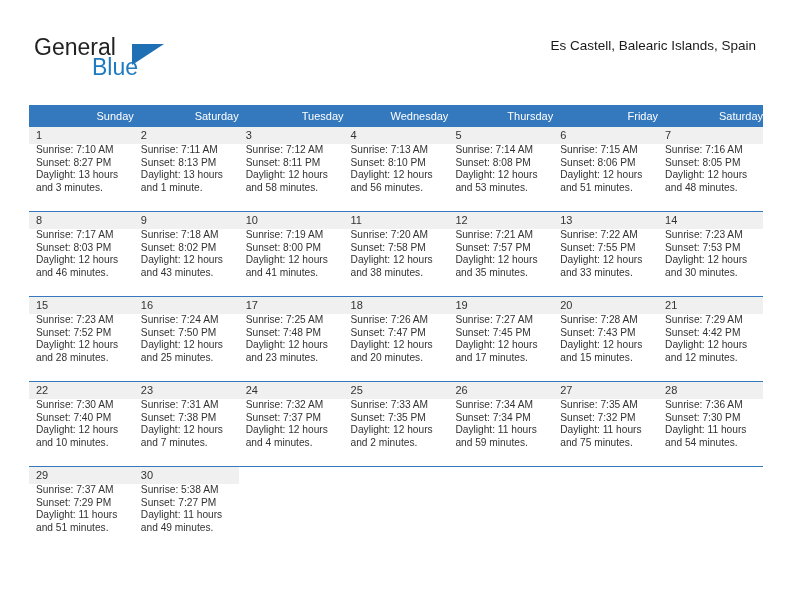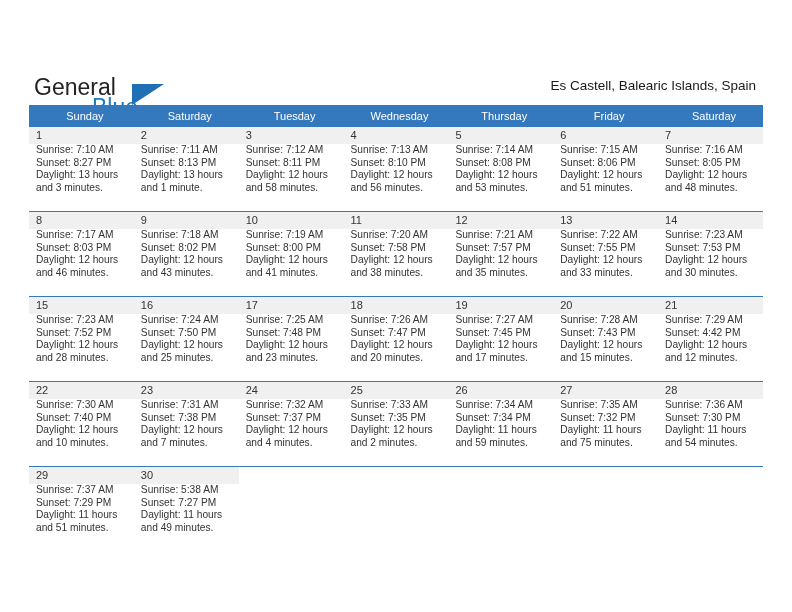--- a/index.html
+++ b/index.html
@@ -21,21 +21,20 @@
     box-sizing: border-box;
   }
 
   
   .header {
     position: absolute;
     left: 0;
     top: 0;
     width: 792px;
     height: 100px;
-    margin-top: 40px;
   }
   .logo {
     position: absolute;
     left: 34px;
     top: 34px;
     width: 180px;
     height: 48px;
   }
   .logo-general {
     position: absolute;
@@ -93,21 +92,21 @@
     top: 105px;
     width: 734px;
     border-collapse: collapse;
     table-layout: fixed;
   }
   .calendar th {
     background: #3478bd;
     color: #ffffff;
     font-size: 11px;
     font-weight: normal;
-    text-align: center;
+    text-align: right;
     padding: 5px 0 5px 7px;
     height: 12px;
     border: none;
     font-family: "Liberation Sans", sans-serif;
   }
   .calendar td {
     vertical-align: top;
     padding: 0;
     border: none;
     border-top: 1px solid #3478bd;

